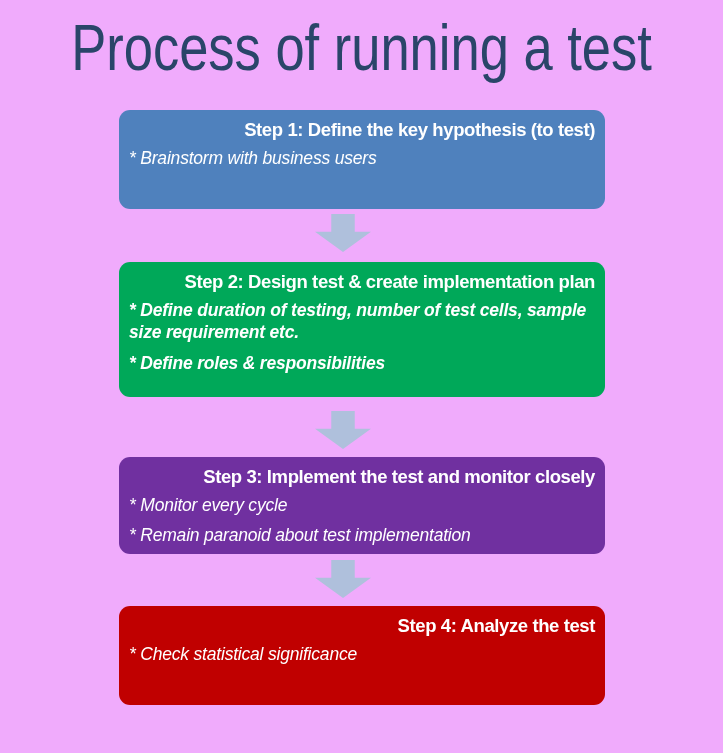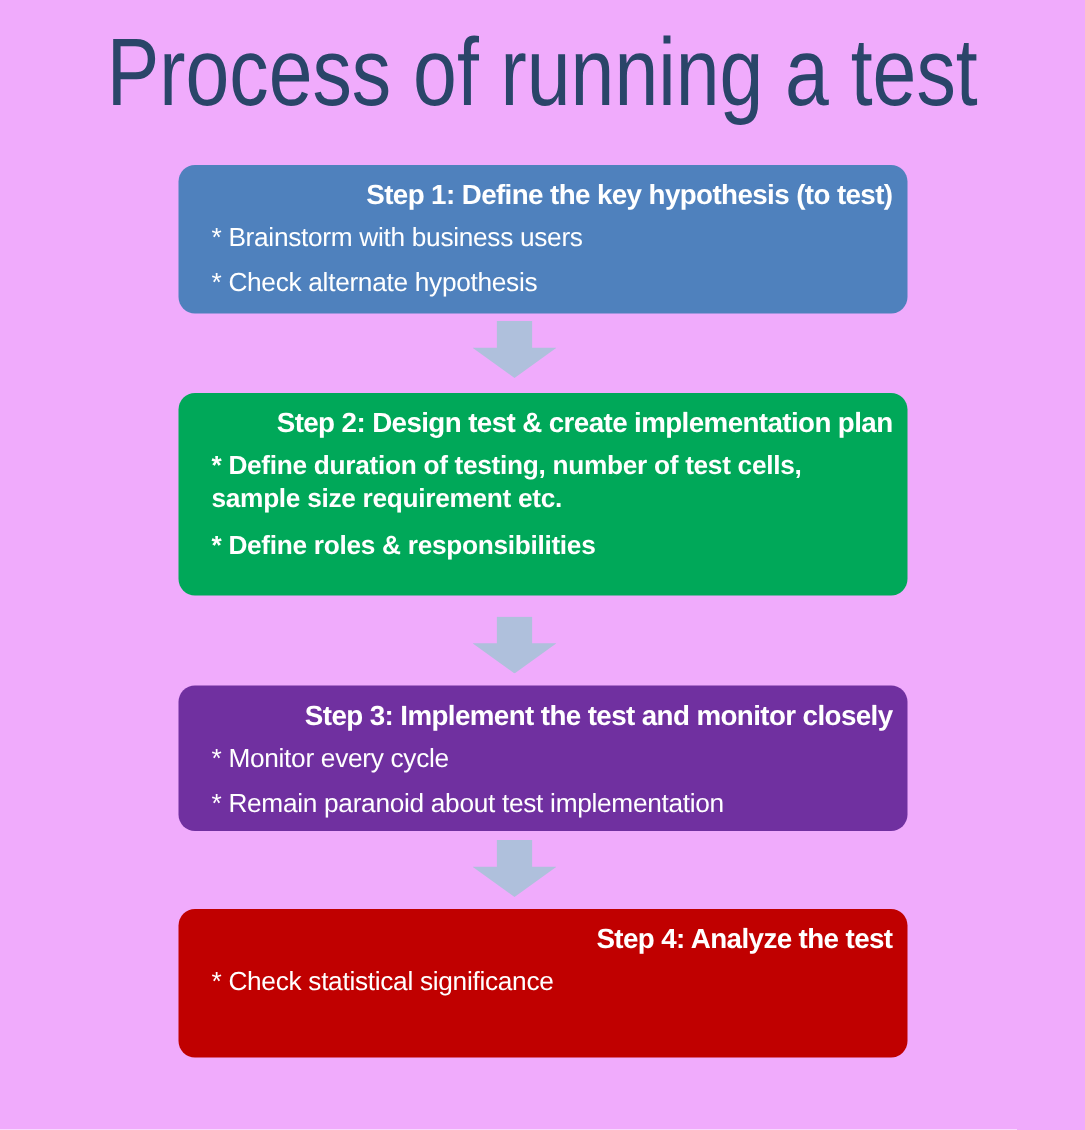--- a/index.html
+++ b/index.html
@@ -42,21 +42,22 @@
     font-weight: bold;
     font-size: 18.5px;
     letter-spacing: -0.4px;
     line-height: 1.25;
     margin: 0 0 6px 0;
   }
   .bullet {
     font-size: 17.5px;
     letter-spacing: -0.2px;
     line-height: 1.27;
-    margin: 0 0 8px 12px;
+    margin: 0 0 8px 0;
+    font-style: italic;
   }
   .bold-bullets .bullet { font-weight: bold; }
   #step1 { top: 110px; height: 99px; }
   #step2 { top: 262px; height: 135px; }
   #step3 { top: 457px; height: 97px; }
   #step4 { top: 606px; height: 99px; }
   .down-arrow {
     position: absolute;
     left: 315px;
     width: 56px;
@@ -70,21 +71,20 @@
 </head>
 <body>
 
 <div class="canvas">
 
   <div class="diagram-title" style="color: rgb(42, 69, 105);">Process of running a test</div>
 
   <div class="step" id="step1" style="background-color: rgb(79, 129, 189);">
     <div class="step-title">Step 1: Define the key hypothesis (to test)</div>
     <div class="bullet">* Brainstorm with business users</div>
-    <div class="bullet">* Check alternate hypothesis</div>
   </div>
 
   <div class="down-arrow" id="arrow1" style="background-color: rgb(175, 192, 220);"></div>
 
   <div class="step bold-bullets" id="step2" style="background-color: rgb(0, 168, 89);">
     <div class="step-title">Step 2: Design test &amp; create implementation plan</div>
     <div class="bullet">* Define duration of testing, number of test cells, sample size requirement etc.</div>
     <div class="bullet">* Define roles &amp; responsibilities</div>
   </div>
 

